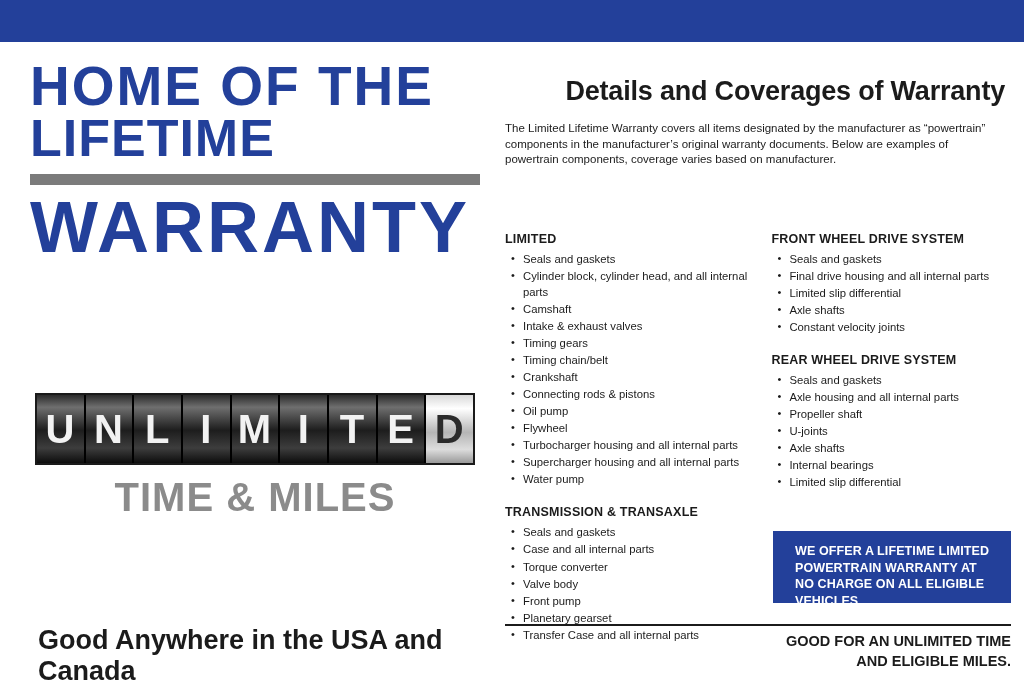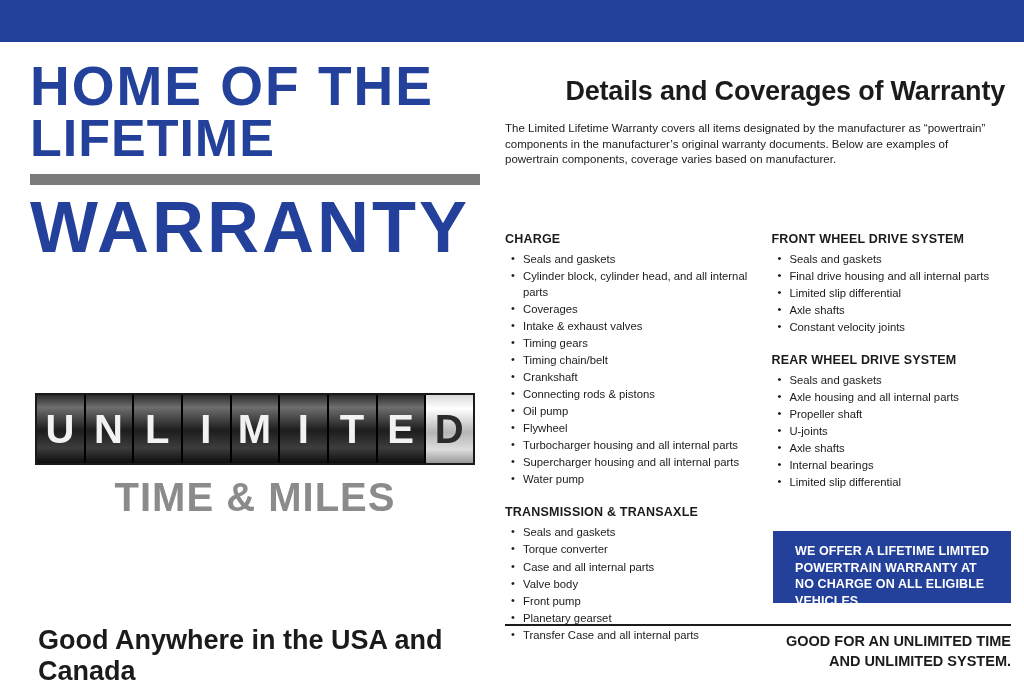--- a/index.html
+++ b/index.html
@@ -224,41 +224,41 @@
     <div class="left-footer">Good Anywhere in the USA and Canada</div>
   </div>
 
   <div class="right">
     <h1>Details and Coverages of Warranty</h1>
     <div class="intro">The Limited Lifetime Warranty covers all items designated by the manufacturer as “powertrain” components in the manufacturer’s original warranty documents. Below are examples of powertrain components, coverage varies based on manufacturer.</div>
   </div>
 
   <div class="cols" id="coverage-columns">
       <div class="col">
-        <div class="sec-title">CHARGE</div>
+        <div class="sec-title">LIMITED</div>
         <ul class="items">
           <li>Seals and gaskets</li>
           <li>Cylinder block, cylinder head, and all internal parts</li>
-          <li>Coverages</li>
+          <li>Camshaft</li>
           <li>Intake &amp; exhaust valves</li>
           <li>Timing gears</li>
           <li>Timing chain/belt</li>
           <li>Crankshaft</li>
           <li>Connecting rods &amp; pistons</li>
           <li>Oil pump</li>
           <li>Flywheel</li>
           <li>Turbocharger housing and all internal parts</li>
           <li>Supercharger housing and all internal parts</li>
           <li>Water pump</li>
         </ul>
         <div class="sec-title">TRANSMISSION &amp; TRANSAXLE</div>
         <ul class="items">
           <li>Seals and gaskets</li>
+          <li>Case and all internal parts</li>
           <li>Torque converter</li>
-          <li>Case and all internal parts</li>
           <li>Valve body</li>
           <li>Front pump</li>
           <li>Planetary gearset</li>
           <li>Transfer Case and all internal parts</li>
         </ul>
       </div>
       <div class="col right-col">
         <div class="sec-title">FRONT WHEEL DRIVE SYSTEM</div>
         <ul class="items">
           <li>Seals and gaskets</li>
@@ -278,16 +278,16 @@
           <li>Limited slip differential</li>
         </ul>
       </div>
     </div>
 
   <div class="callout">WE OFFER A LIFETIME LIMITED POWERTRAIN WARRANTY AT NO CHARGE ON ALL ELIGIBLE VEHICLES.</div>
 
   <div class="bottom-rule"></div>
   <div class="bottom-note">
     <div>GOOD FOR AN UNLIMITED TIME</div>
-    <div>AND UNLIMITED SYSTEM.</div>
+    <div>AND ELIGIBLE MILES.</div>
   </div>
 
 </div>
 
 </body></html>

